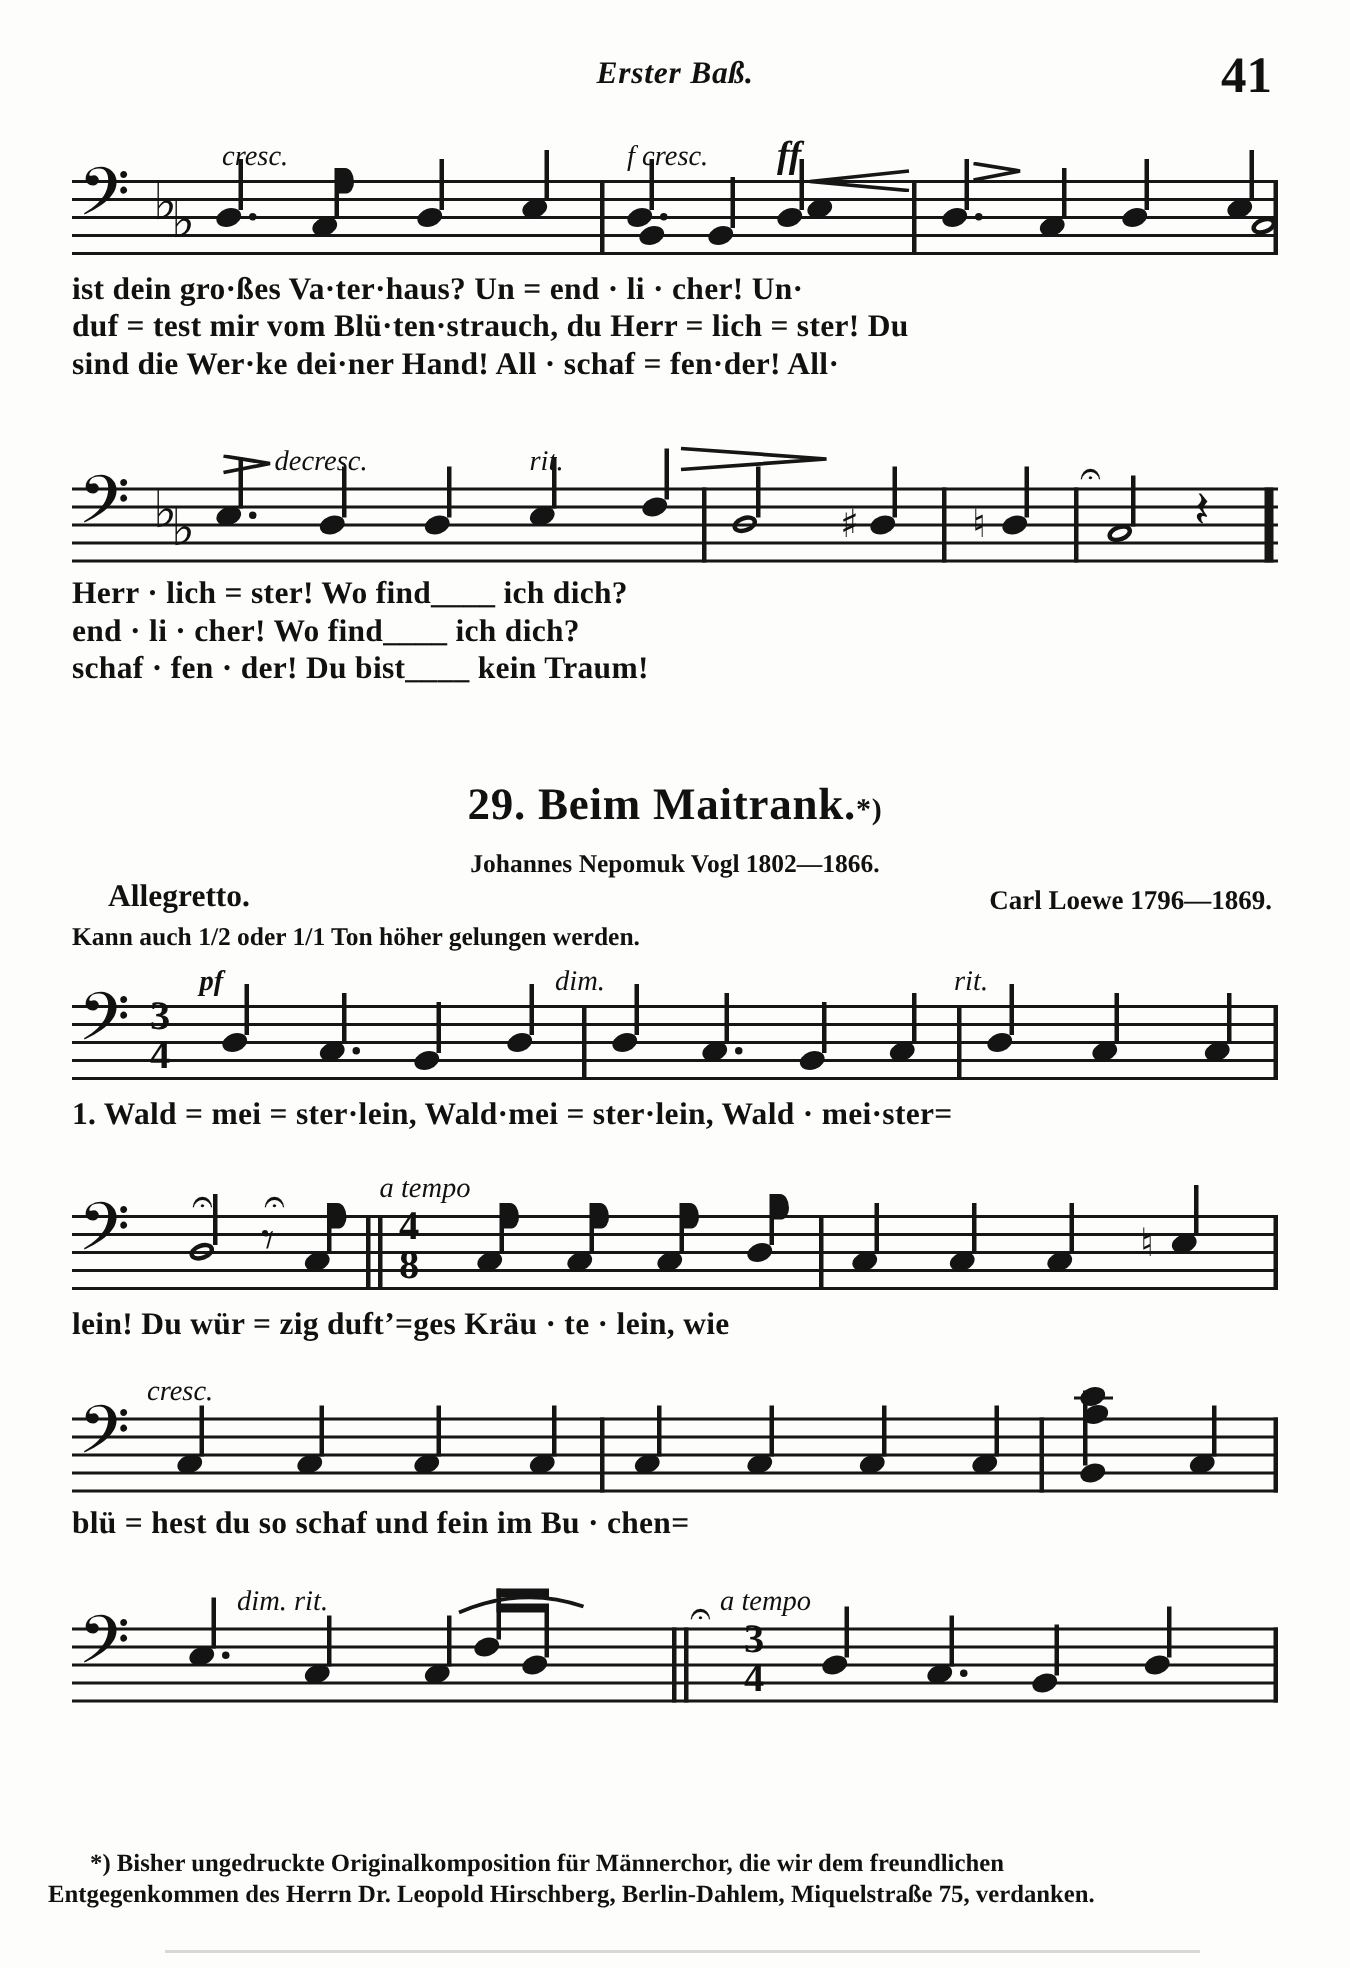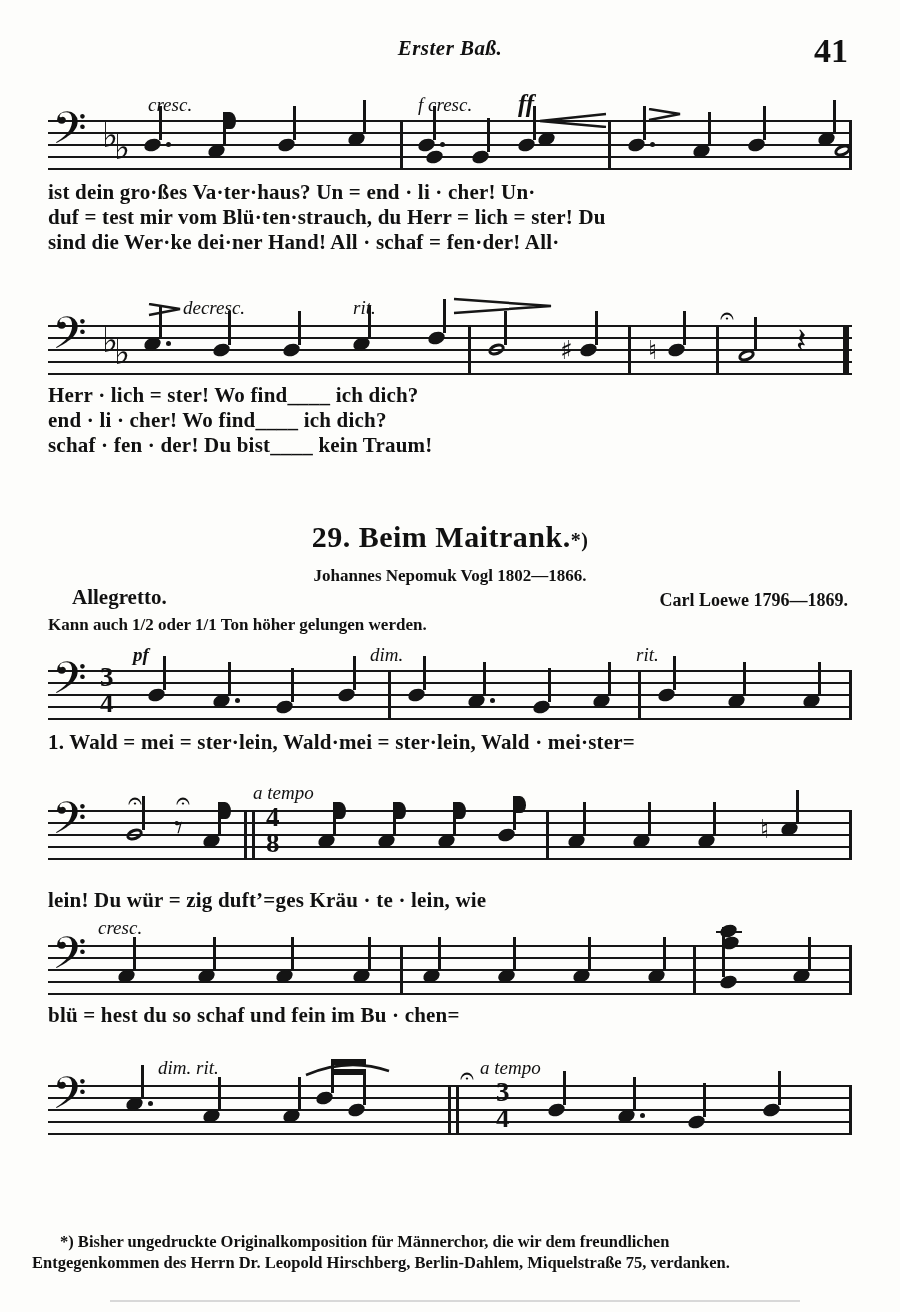--- a/index.html
+++ b/index.html
@@ -541,21 +541,21 @@
       <div class="note" style="left:650px; top:25px;"></div>
       <div class="stem" style="left:665px; top:-8px;"></div>
       <div class="accidental" style="left:712px; top:6px;">♮</div>
       <div class="note" style="left:733px; top:13px;"></div>
       <div class="stem" style="left:748px; top:-20px;"></div>
 
       <div class="barline" style="left:801px;"></div>
     </div>
   </div>
 
-  <div class="lyrics" style="top:870px;margin-top:18px;">
+  <div class="lyrics" style="top:870px;">
     <span class="ln">lein!    Du        wür = zig  duft’=ges  Kräu · te · lein,   wie</span>
   </div>
 
   <div class="system" style="top:945px;">
     <div class="expr" style="left:50px; top:-28px;">cresc.</div>
 
     <div class="staff">
       <div class="line l1"></div>
         <div class="line l2"></div>
         <div class="line l3"></div>

